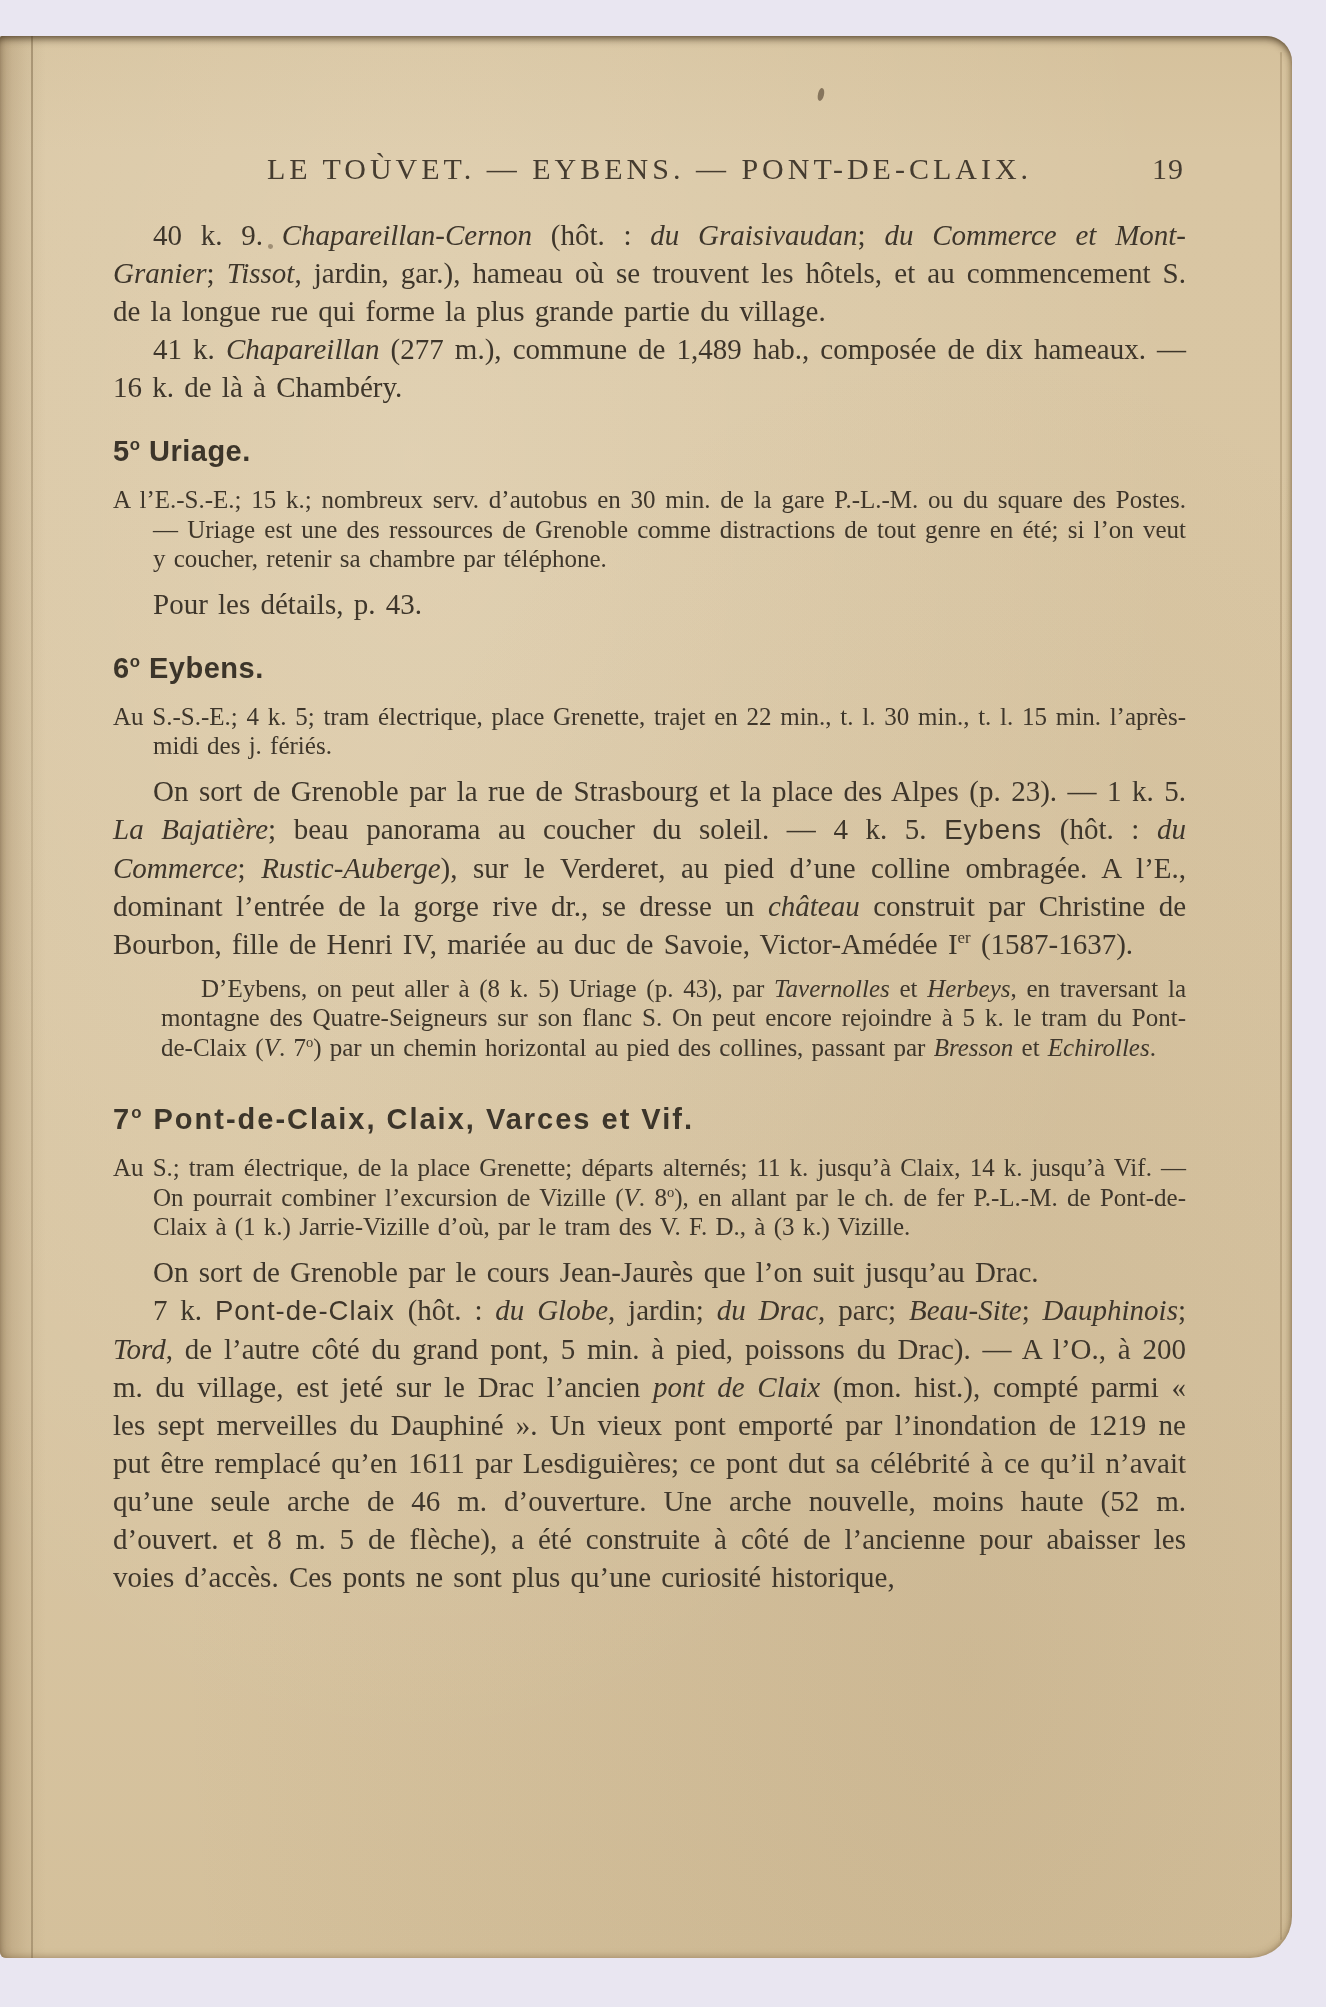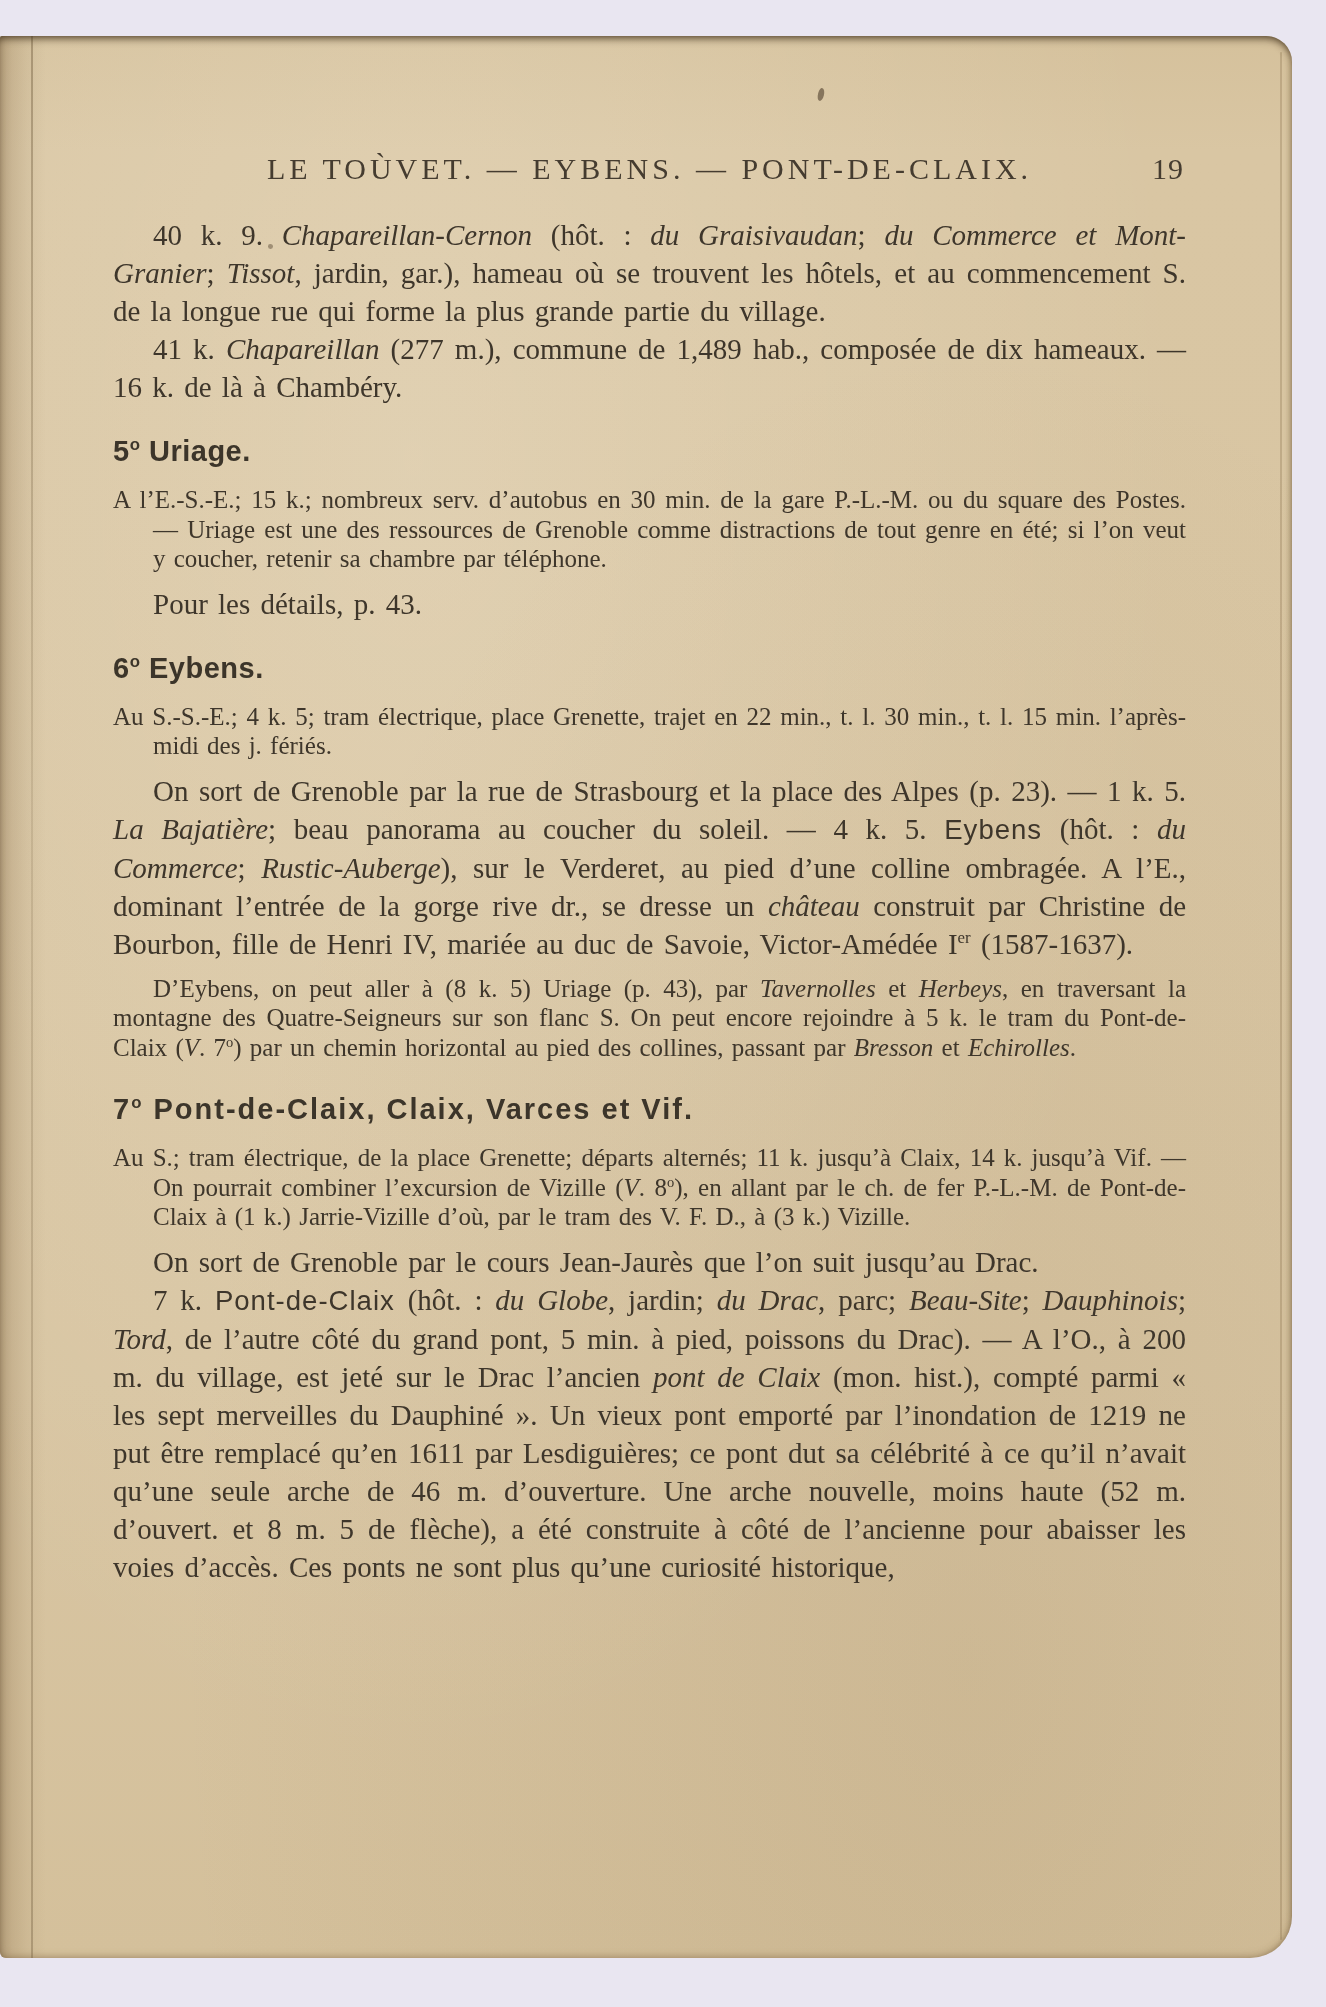--- a/index.html
+++ b/index.html
@@ -91,34 +91,35 @@
     line-height: 29.5px;
     word-spacing: 2px;
     margin: 11px 0;
   }
   .para.small.hang {
     padding-left: 40px;
     text-indent: -40px;
   }
   .para.small.indent {
     text-indent: 40px;
+    margin-left: 48px;
   }
   .heading {
     font-family: "Liberation Sans", "DejaVu Sans", sans-serif;
     font-weight: 700;
     font-size: 29px;
     line-height: 38px;
     text-align: left;
     letter-spacing: 0.5px;
     color: #3c352a;
     margin: 26px 0 15px;
   }
   .heading.wide {
     letter-spacing: 2px;
-    margin-top: 28px;
+    margin-top: 38px;
   }
   .run-it { font-style: italic; }
   .run-bsans {
     font-family: "Liberation Sans", "DejaVu Sans", sans-serif;
     font-weight: 400;
     letter-spacing: 1px;
     font-size: 0.95em;
     margin-top: 20px;
   }
   .run-sup {

